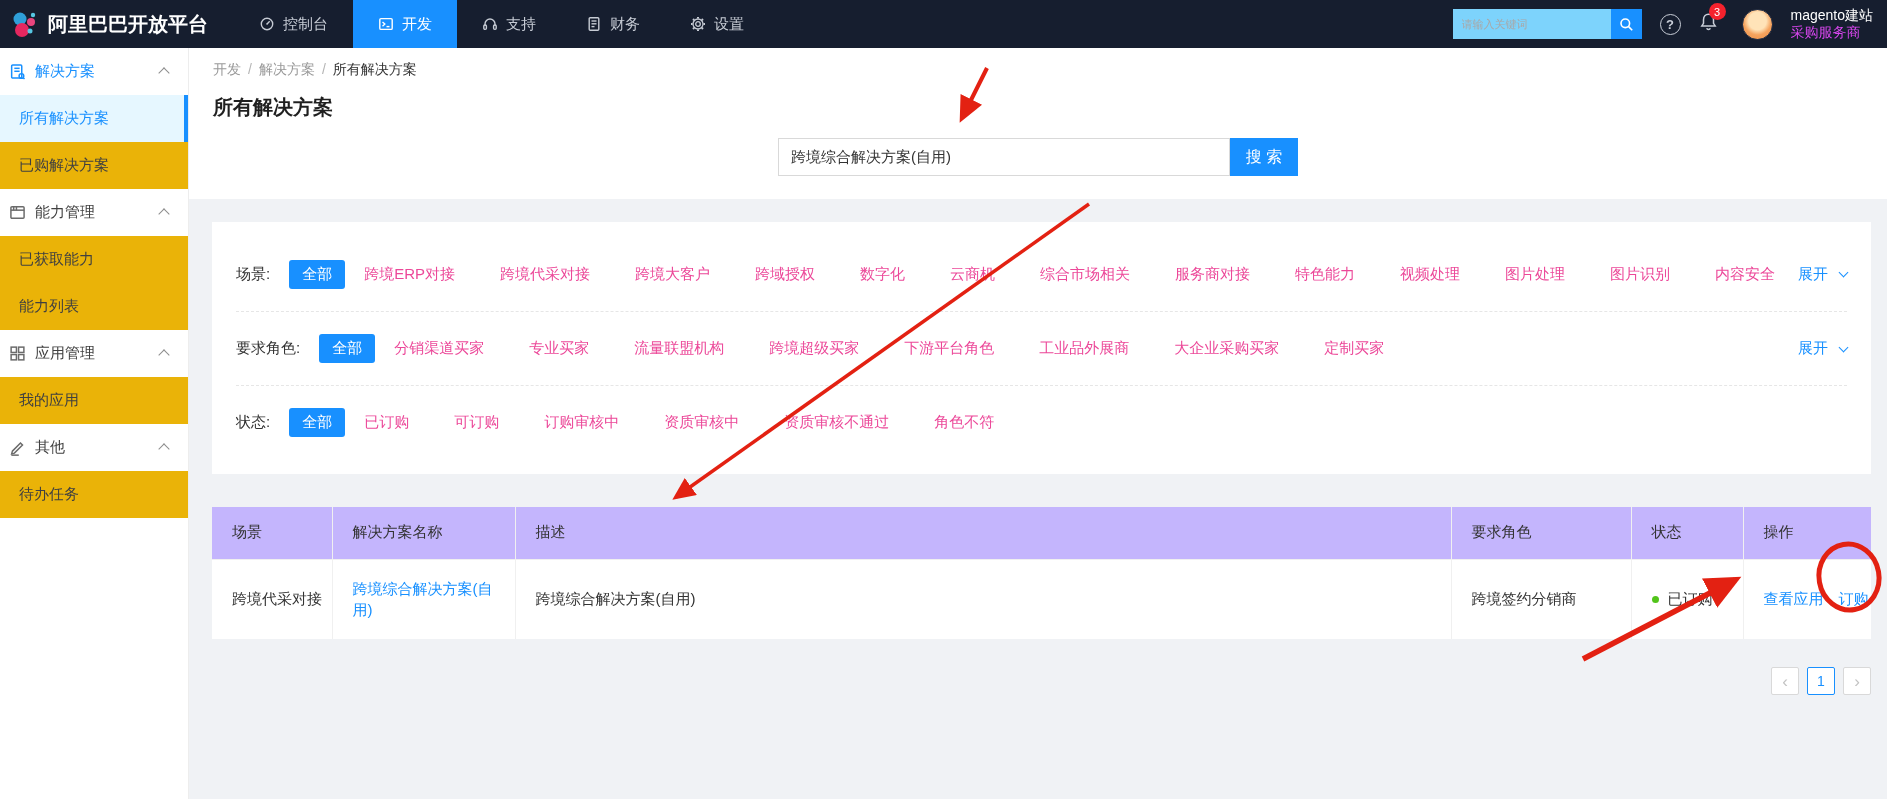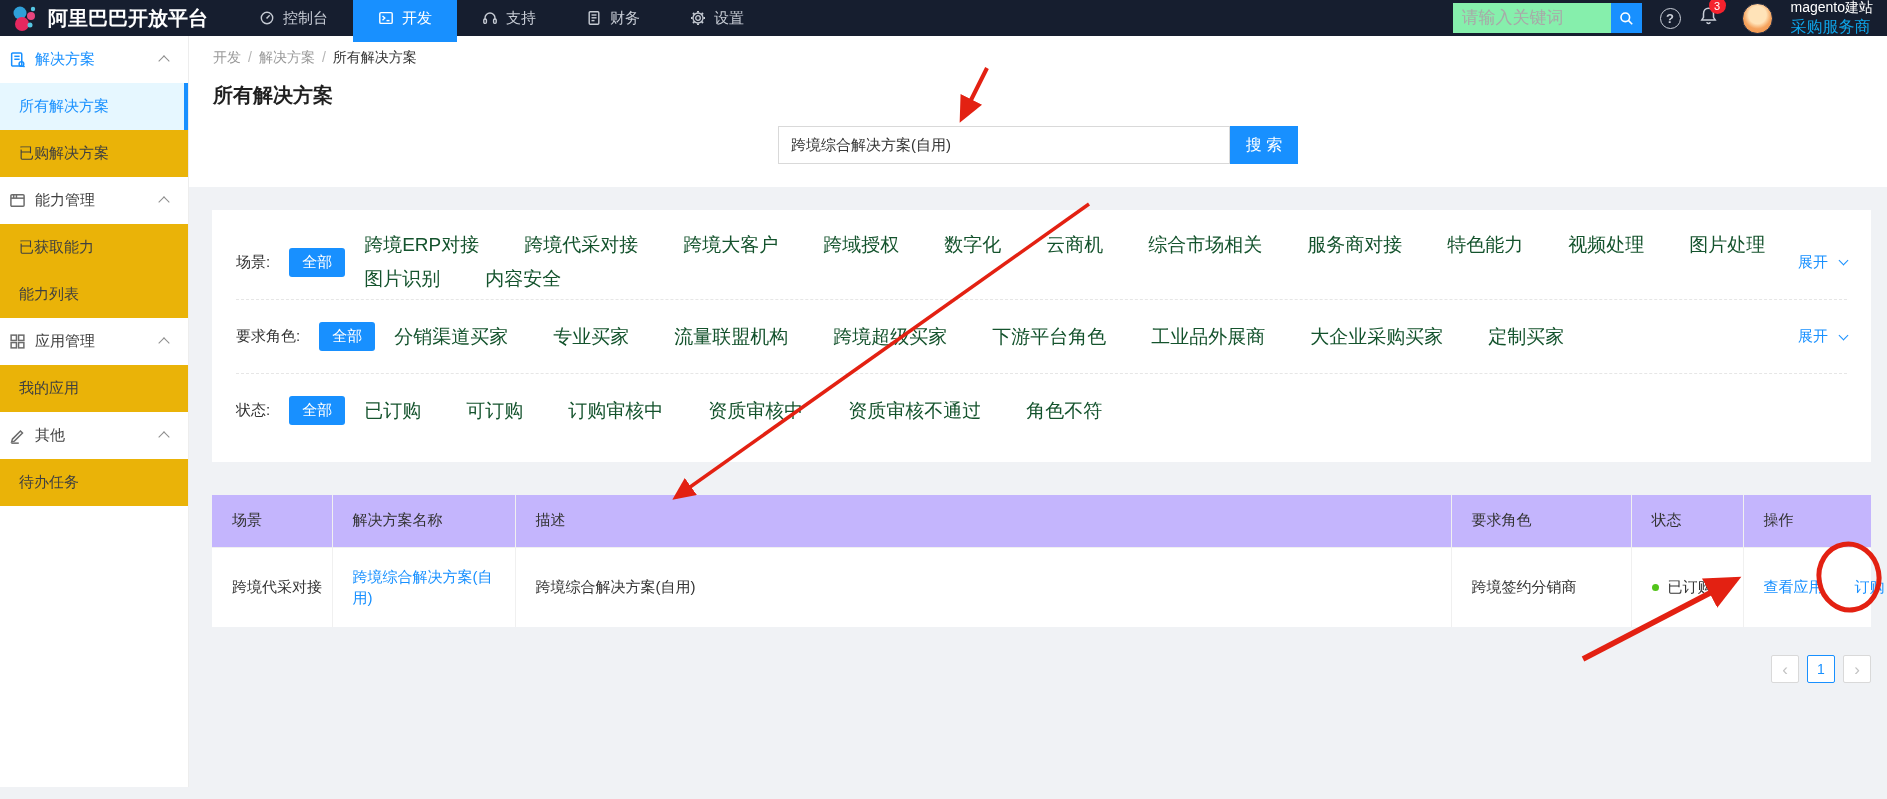--- a/index.html
+++ b/index.html
@@ -1,39 +1,39 @@
 <!DOCTYPE html>
 <html><head>
 <meta charset="utf-8">
 <style>
   *{margin:0;padding:0;box-sizing:border-box}
   html,body{width:1887px;height:799px}
   body{font-family:"Liberation Sans","DejaVu Sans",sans-serif;overflow:hidden;position:relative;background:#f0f2f5;color:#333}
 
   
-  .navbar{height:36px;background:#161e2f;display:flex;align-items:center;padding:0 14px 0 10px;color:#fff;position:relative;z-index:2}
+  .navbar{height:48px;background:#161e2f;display:flex;align-items:center;padding:0 14px 0 10px;color:#fff;position:relative;z-index:2}
   .brand{display:flex;align-items:center}
   .brand-title{font-size:20px;font-weight:bold;margin:0 26px 0 8px;white-space:nowrap}
   .nav-menu{display:flex;height:48px}
   .nav-item{display:flex;align-items:center;gap:8px;padding:0 25px;font-size:15px;color:#c6cbd4;cursor:pointer}
   .nav-item svg{stroke:#c6cbd4}
   .nav-item.active{background:#1890ff;color:#fff}
   .nav-item.active svg{stroke:#fff}
   .nav-right{margin-left:auto;display:flex;align-items:center;gap:18px}
   .nav-search{display:flex;height:30px}
-  .nav-search input{width:158px;height:30px;border:none;outline:none;padding:8px 9px;font-size:17px;color:#333;background:#86efac}
+  .nav-search input{width:158px;height:30px;border:none;outline:none;padding:8px 9px;font-size:11px;color:#333;background:#7dd3fc}
   .nav-search input::placeholder{color:#a8a8a8}
   .nav-search-btn{width:31px;height:30px;background:#1890ff;border:none;display:flex;align-items:center;justify-content:center;cursor:pointer}
   .help-circle{width:21px;height:21px;border:1.6px solid #c9ced8;border-radius:50%;display:flex;align-items:center;justify-content:center;font-size:13px;font-weight:bold;color:#c9ced8;cursor:pointer}
   .bell-wrap{position:relative;cursor:pointer;margin-right:6px}
   .badge{position:absolute;top:-9px;left:10px;min-width:17px;height:17px;background:#f5222d;border-radius:9px;color:#fff;font-size:11px;display:flex;align-items:center;justify-content:center;padding:0 4px}
   .avatar{width:31px;height:31px;border-radius:50%;background:radial-gradient(circle at 50% 38%,#ffe3b8 0 38%,#f5a35e 60%,#ef8f45 100%);border:1px solid #2a3347}
   .user-meta{line-height:1.25}
   .user-name{font-size:14px;color:#fff;white-space:nowrap}
-  .user-role{font-size:16px;color:#0ea5e9;white-space:nowrap}
+  .user-role{font-size:14px;color:#d946ef;white-space:nowrap}
 
   
   .layout{display:flex;height:751px}
   .sidebar{width:189px;background:#fff;border-right:1px solid #ededed;flex:none}
   .side-group{height:47px;display:flex;align-items:center;gap:9px;padding:0 0 0 9px;font-size:15px;color:#404040;cursor:pointer}
   .side-group svg{stroke:#6b6b6b}
   .side-group.active-group{color:#1890ff}
   .side-group.active-group svg{stroke:#1890ff}
   .chev-up{width:8px;height:8px;border-top:1.6px solid #8c8c8c;border-right:1.6px solid #8c8c8c;transform:rotate(-45deg);margin:3px 20px 0 auto}
   .side-item{height:47px;display:flex;align-items:center;padding-left:19px;background:#eab308;font-size:15px;color:#404040;position:relative;cursor:pointer}
@@ -51,35 +51,35 @@
   .search-row{display:flex;justify-content:center;margin-top:17px}
   .solution-search-input{width:452px;height:38px;border:1px solid #d9d9d9;padding:0 12px;font-size:15px;color:#333;outline:none}
   .search-btn{width:68px;height:38px;background:#1890ff;color:#fff;border:none;font-size:16px;cursor:pointer;white-space:pre}
 
   
   .filter-card{background:#fff;margin:23px 16px 0 23px;padding:15px 24px}
   .filter-row{display:flex;align-items:center;min-height:74px}
   .filter-row + .filter-row{border-top:1px dashed #e6e6e6}
   .filter-label{font-size:15px;color:#333;margin-right:19px;white-space:nowrap}
   .chip-active{background:#1890ff;color:#fff;font-size:15px;padding:5px 13px;border-radius:3px;margin-right:19px;white-space:nowrap;cursor:pointer}
-  .filter-opts{display:flex;column-gap:45px;row-gap:8px;flex-wrap:wrap;font-size:19px;color:#14532d;flex:1;min-width:0}
+  .filter-opts{display:flex;column-gap:45px;row-gap:8px;flex-wrap:wrap;font-size:15px;color:#ec4899;flex:1;min-width:0}
   .filter-opt{white-space:nowrap;cursor:pointer}
   .expand-link{margin-left:auto;color:#1890ff;font-size:15px;display:flex;align-items:center;gap:12px;white-space:nowrap;cursor:pointer}
   .chev-down{width:7px;height:7px;border-bottom:1.6px solid #1890ff;border-right:1.6px solid #1890ff;transform:rotate(45deg);margin-top:-3px}
 
   
   .table-card{background:#fff;margin:33px 16px 0 23px}
   table{width:100%;border-collapse:collapse;table-layout:fixed;font-size:15px;color:#333}
   th{height:52px;font-weight:normal;text-align:left;padding-left:20px;border-bottom:1px solid #f0f0f0;border-right:1px solid #f0f0f0;background:#c4b5fd}
   th:last-child{border-right:none}
   td{height:80px;padding-left:20px;border-right:1px solid #f0f0f0;vertical-align:middle}
   td:last-child{border-right:none}
   .cell-link{color:#1890ff;cursor:pointer;word-break:break-all;line-height:1.45}
   .status-dot{display:inline-block;width:7px;height:7px;border-radius:50%;background:#52c41a;margin-right:9px;vertical-align:1px}
-  .actions{display:flex;gap:31px;align-items:center;padding-right:4px}
+  .actions{display:flex;gap:15px;align-items:center;padding-right:4px}
   .action-link{color:#1890ff;white-space:nowrap;cursor:pointer}
 
   
   .pagination{display:flex;justify-content:flex-end;gap:8px;margin:28px 16px 0 0}
   .page-btn{width:28px;height:28px;border:1px solid #d9d9d9;border-radius:2px;background:#fff;display:flex;align-items:center;justify-content:center;font-size:17px;color:#c3c3c3;cursor:pointer;line-height:1}
   .page-btn.current{border-color:#1890ff;color:#1890ff;font-size:14px}
 
   
   .annotations{position:absolute;left:0;top:0;width:1887px;height:799px;pointer-events:none;z-index:40}
 </style>

